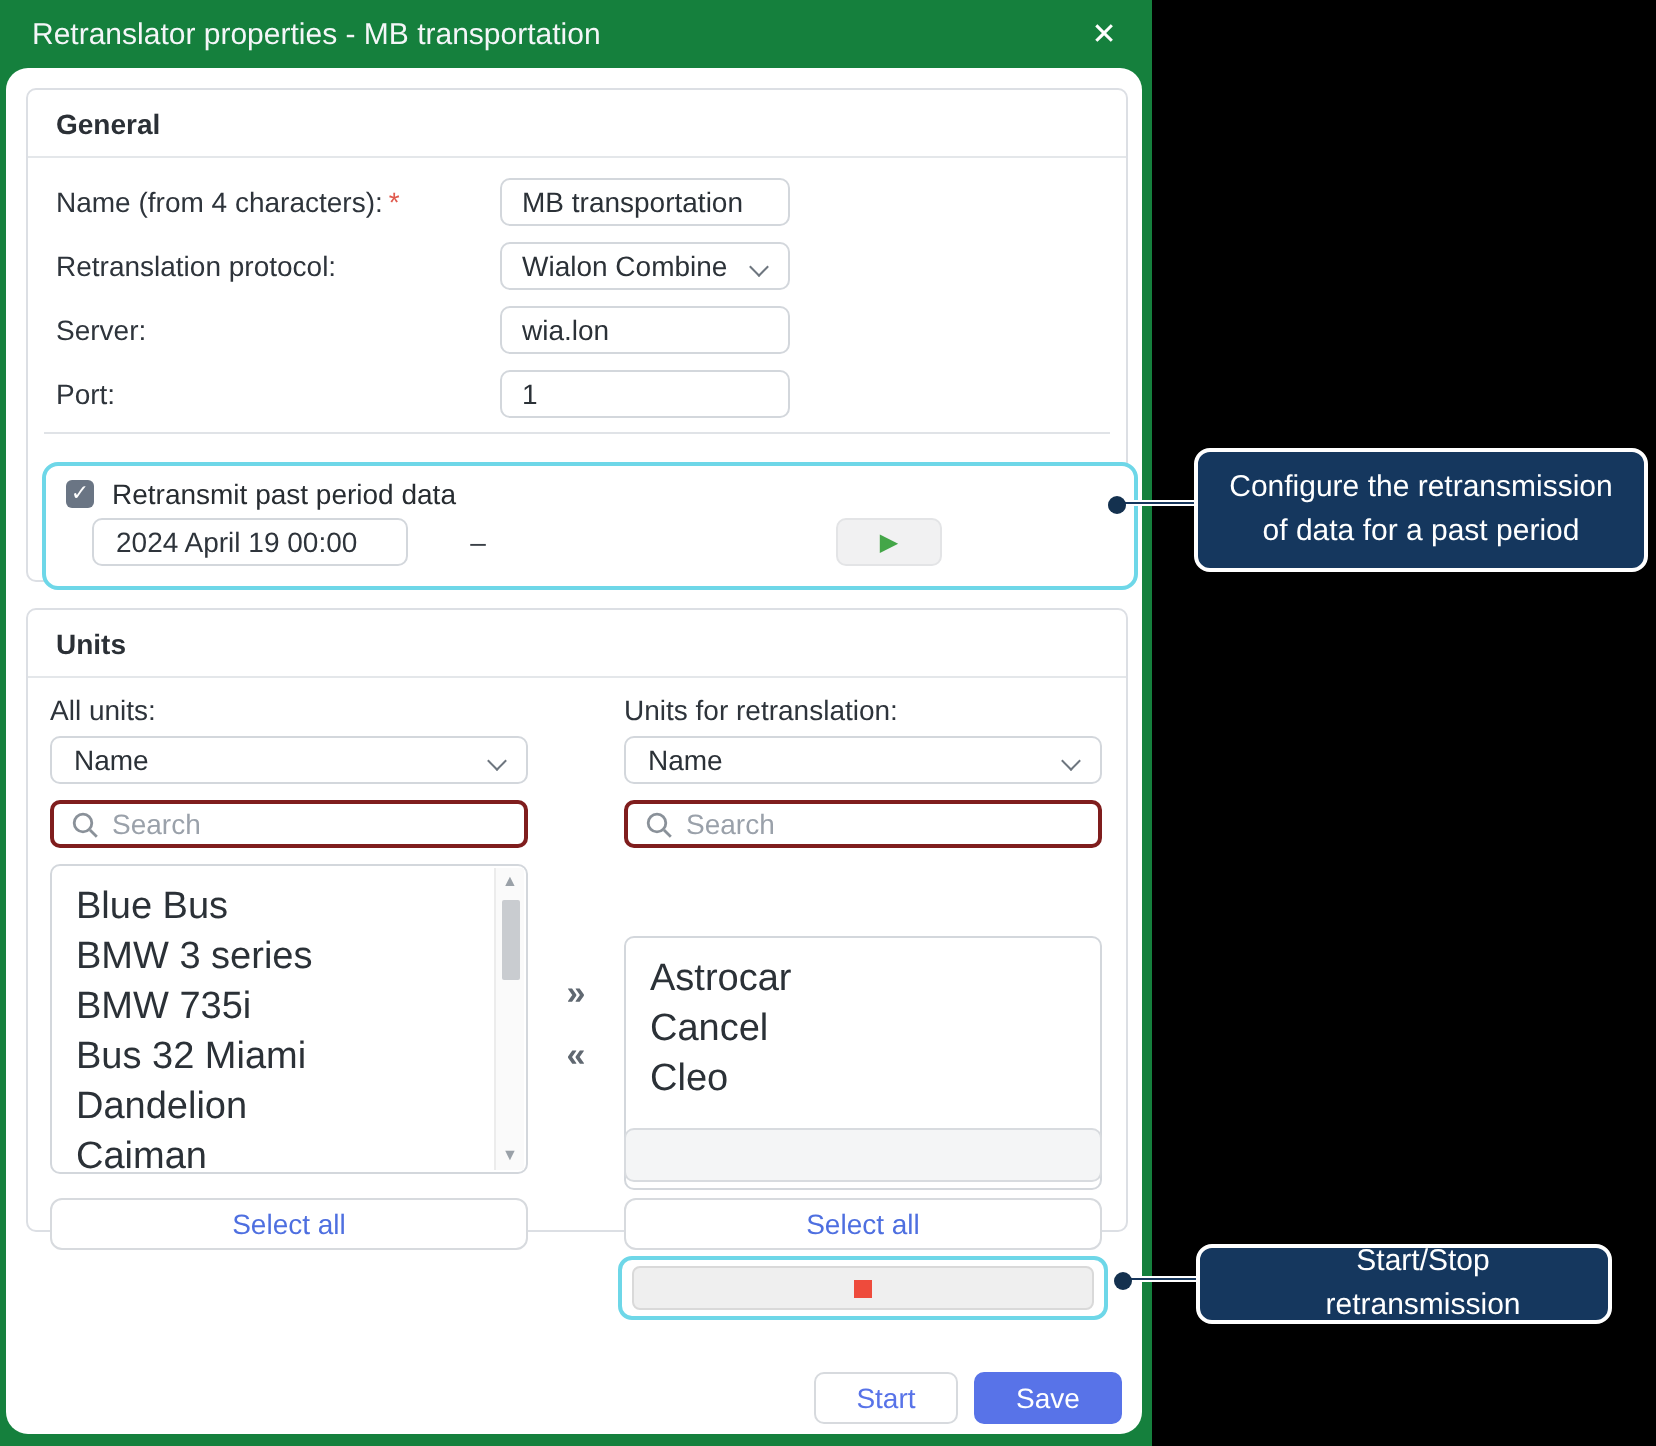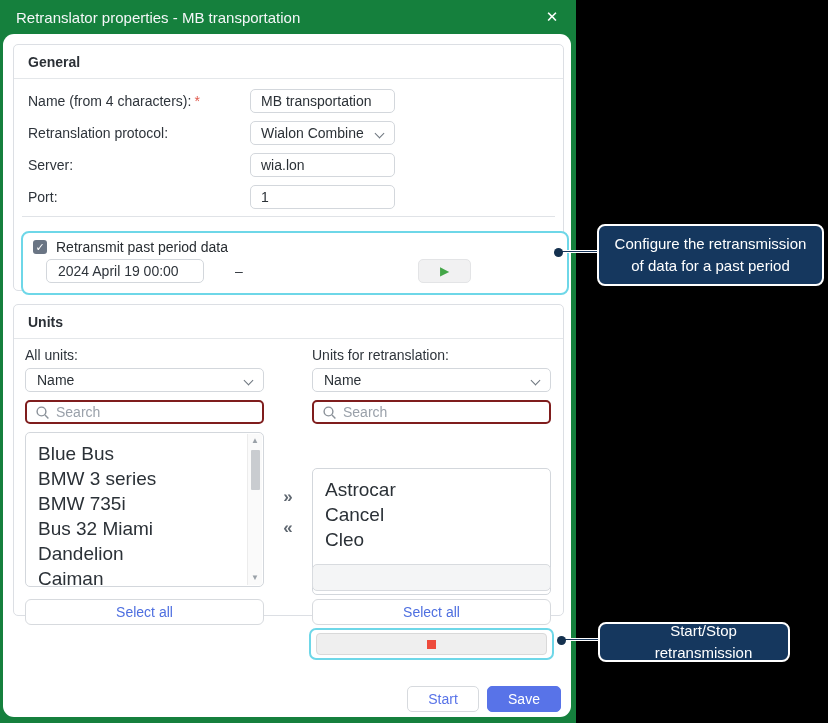--- a/index.html
+++ b/index.html
@@ -165,21 +165,21 @@
   }
   .conn-dot {
     position:absolute; width:9px; height:9px; border-radius:50%; background:#14314f;
   }
   .callout {
     position:absolute; background:#15375e; border:2px solid #fff; border-radius:8px;
     color:#fff; font-size:15px; line-height:1.45; text-align:center;
     display:flex; align-items:center; justify-content:center; padding:6px 12px;
   }
   .callout-1 { left:597px; top:224px; width:227px; height:62px; }
-  .callout-2 { left:598px; top:622px; width:192px; height:40px;padding-left:31px; }
+  .callout-2 { left:598px; top:622px; width:208px; height:40px;padding-left:31px; }
   .search-svg { flex:none; }
 </style>
 </head>
 <body>
 
 <div class="dialog-frame">
   <div class="titlebar">
     <span>Retranslator properties - MB transportation</span>
     <span class="close">✕</span>
   </div>

